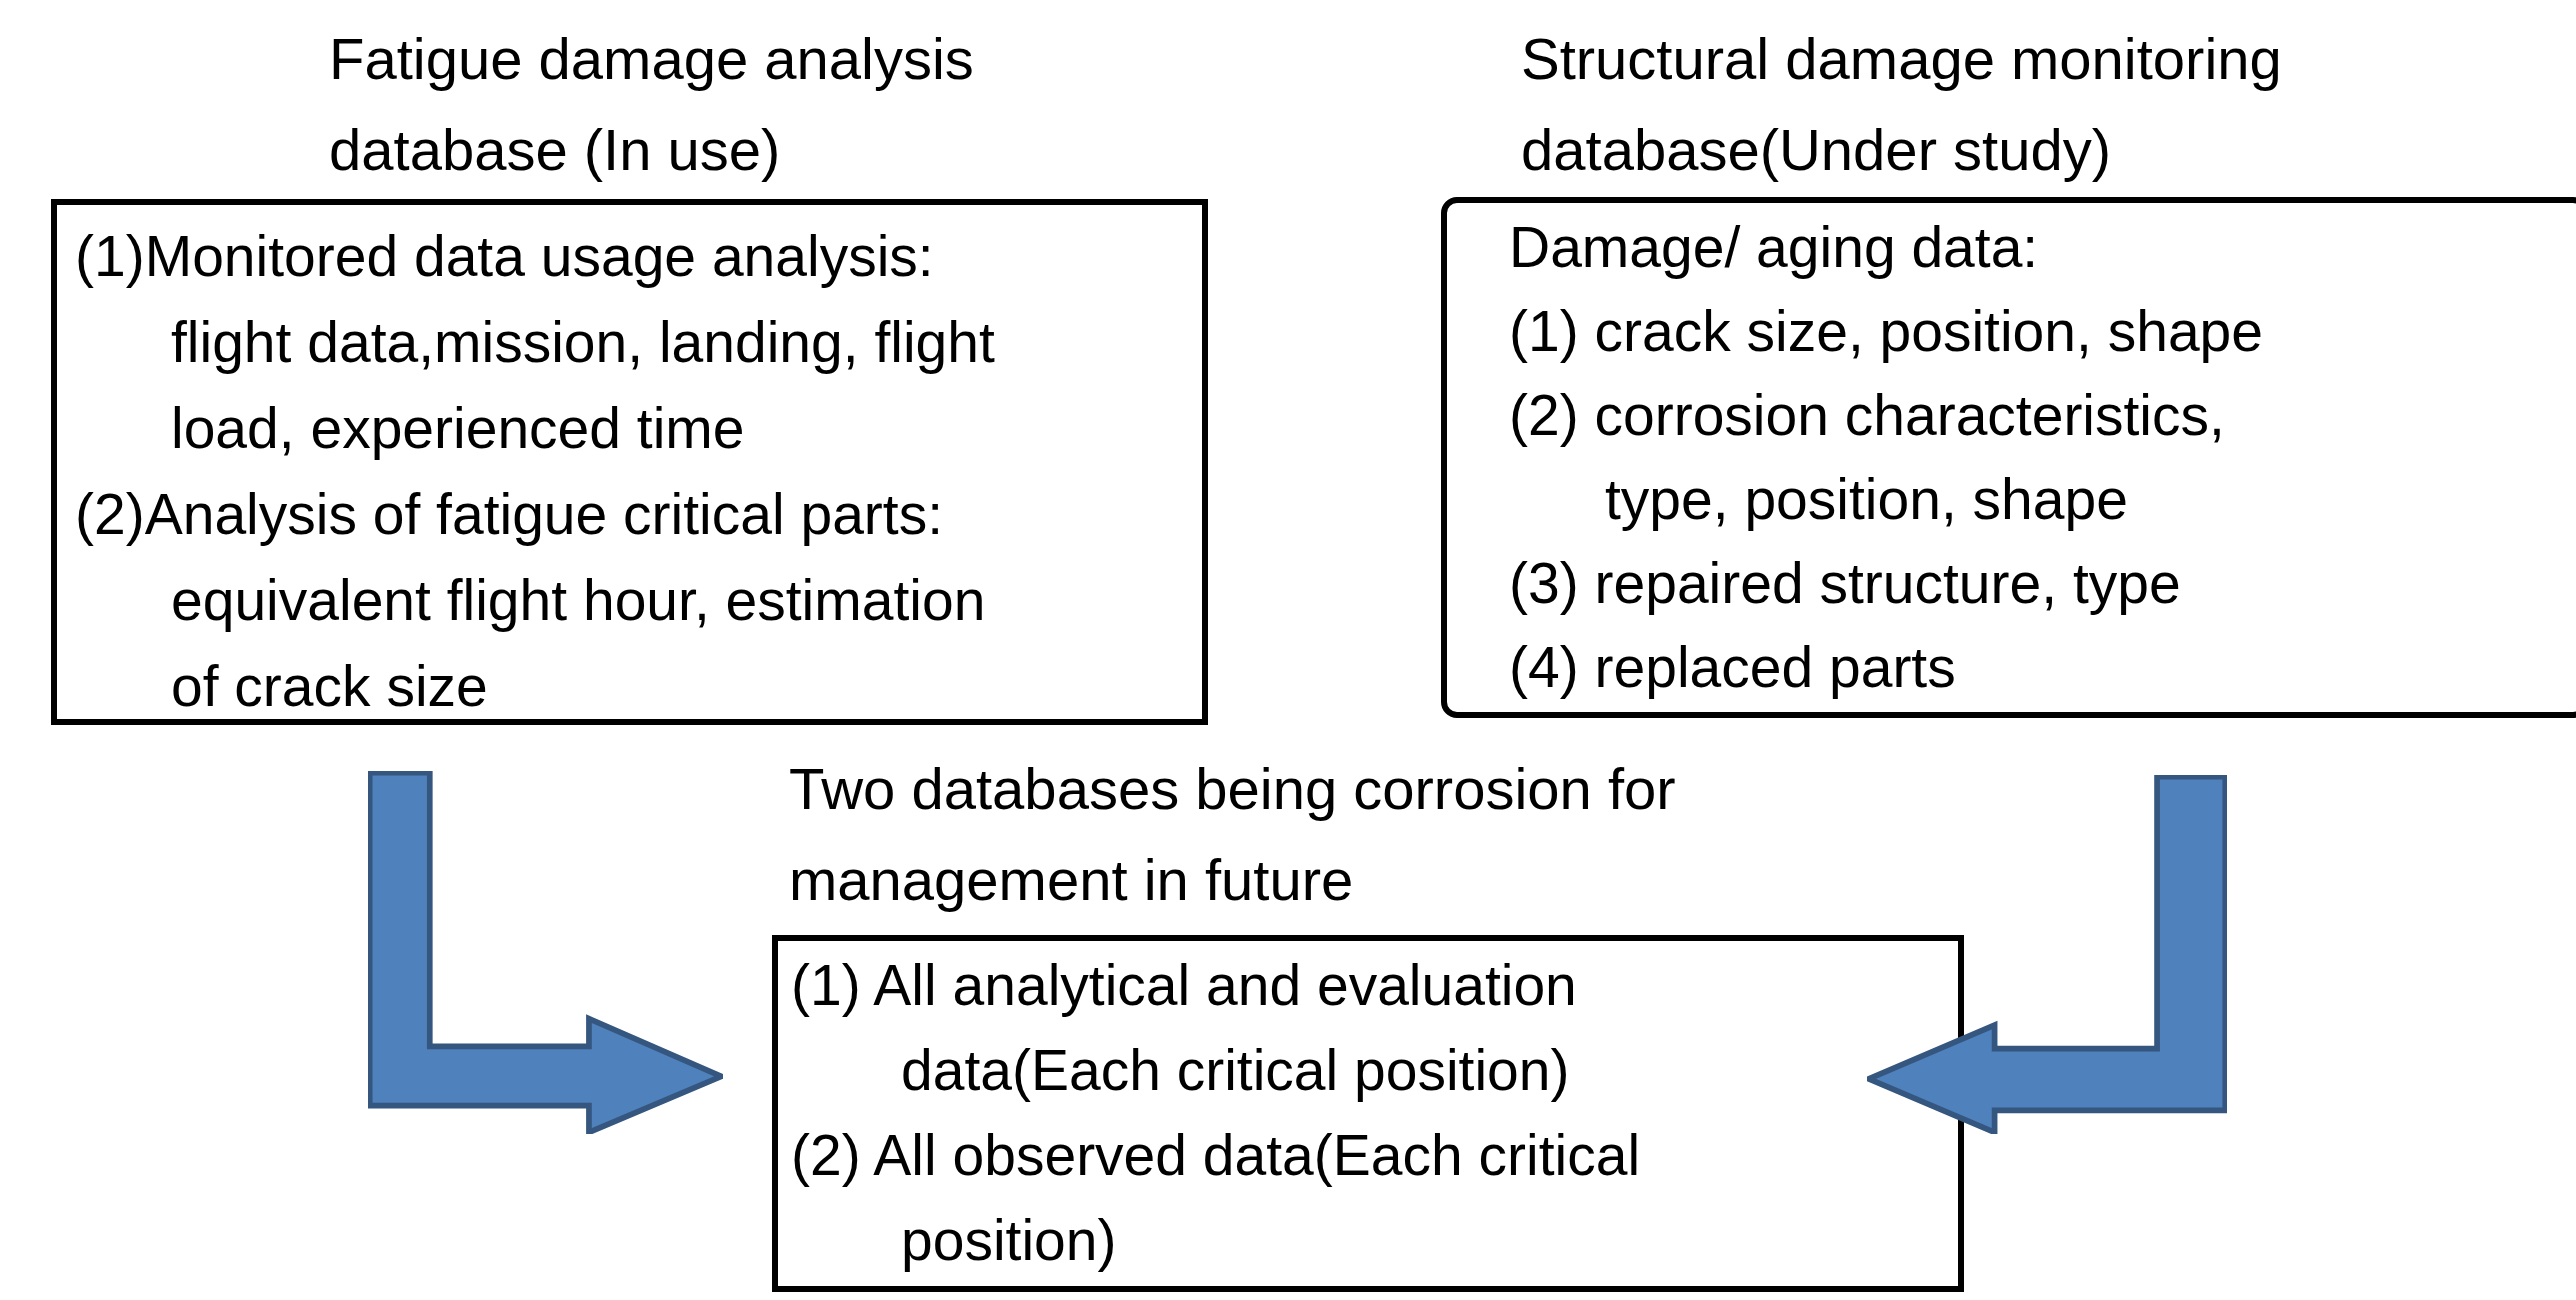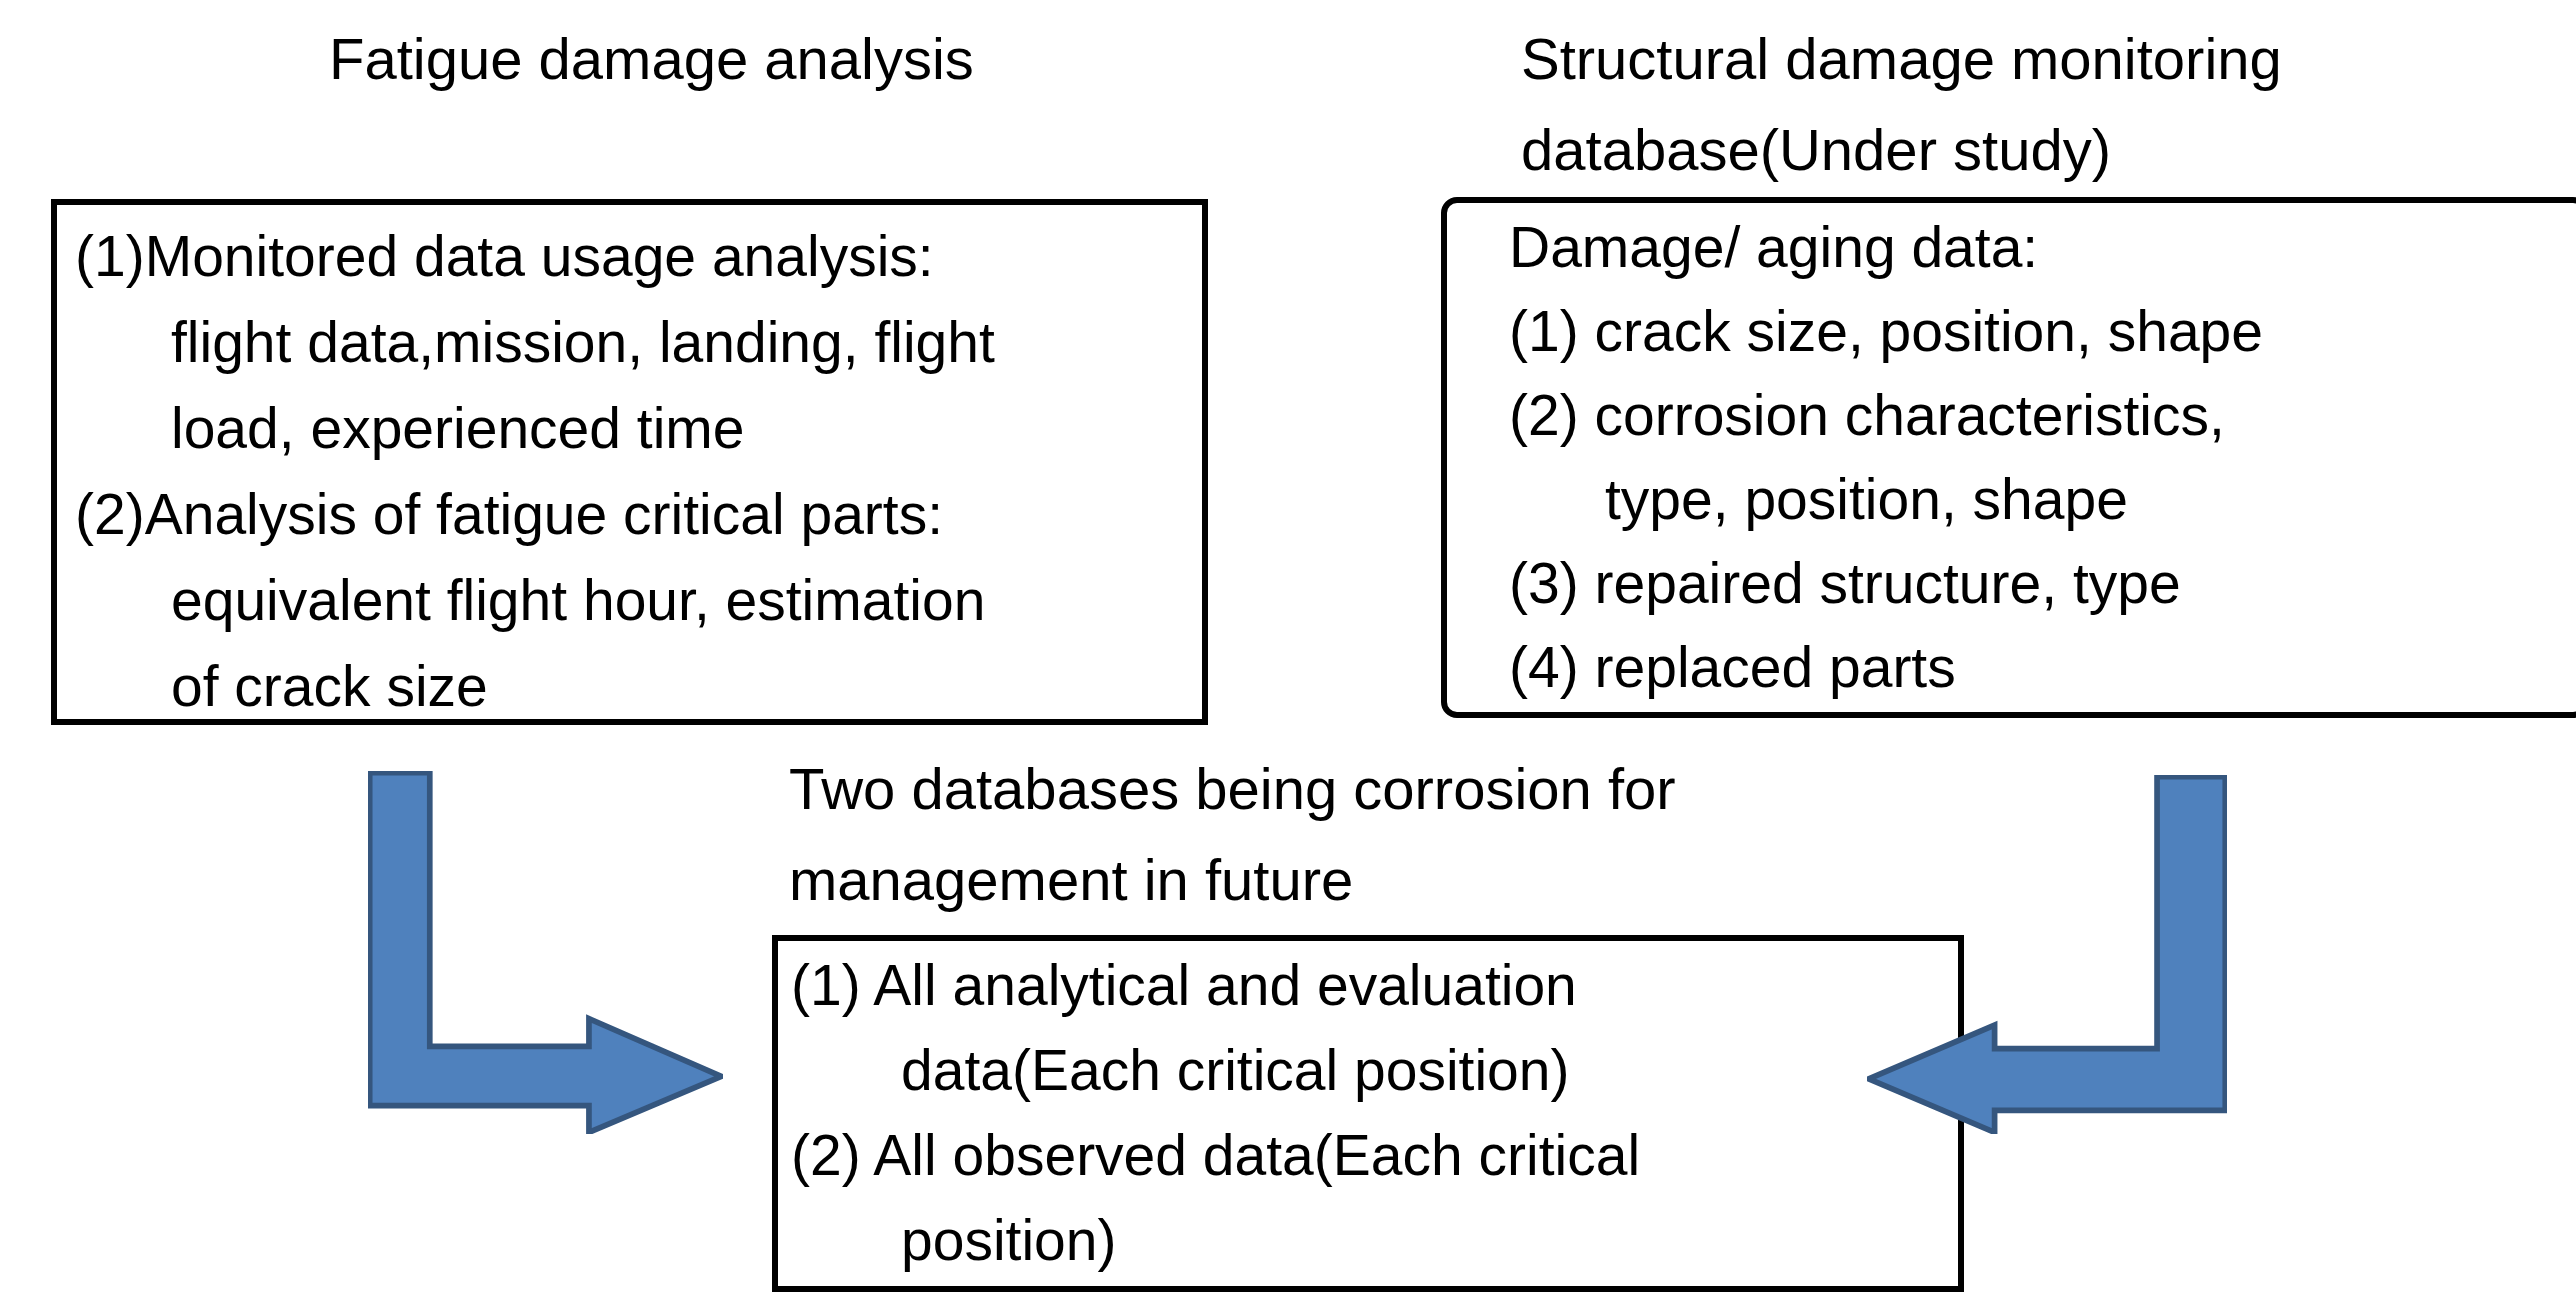--- a/index.html
+++ b/index.html
@@ -78,20 +78,21 @@
     stroke-linejoin: miter;
   }
 </style>
 </head>
 <body>
 
 <div class="canvas">
 
   <div class="title title-left">
     <div>Fatigue damage analysis</div>
+    <div>database (In use)</div>
   </div>
 
   <div class="title title-right">
     <div>Structural damage monitoring</div>
     <div>database(Under study)</div>
   </div>
 
   <div class="box box-left">
     <div class="ln">(1)Monitored data usage analysis:</div>
     <div class="ln cont">flight data,mission, landing, flight</div>

